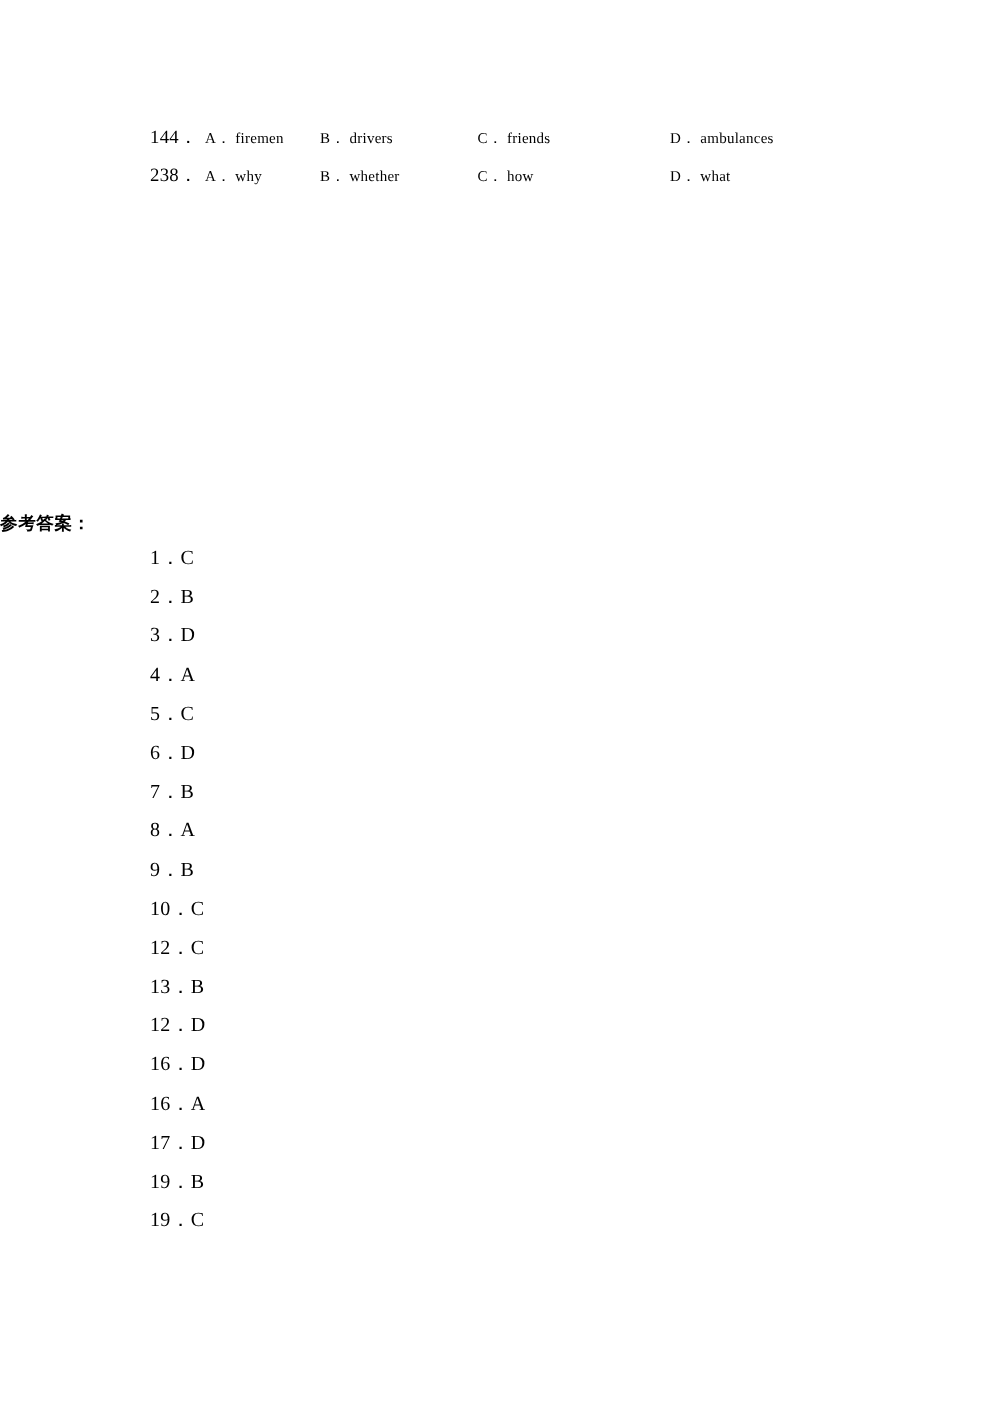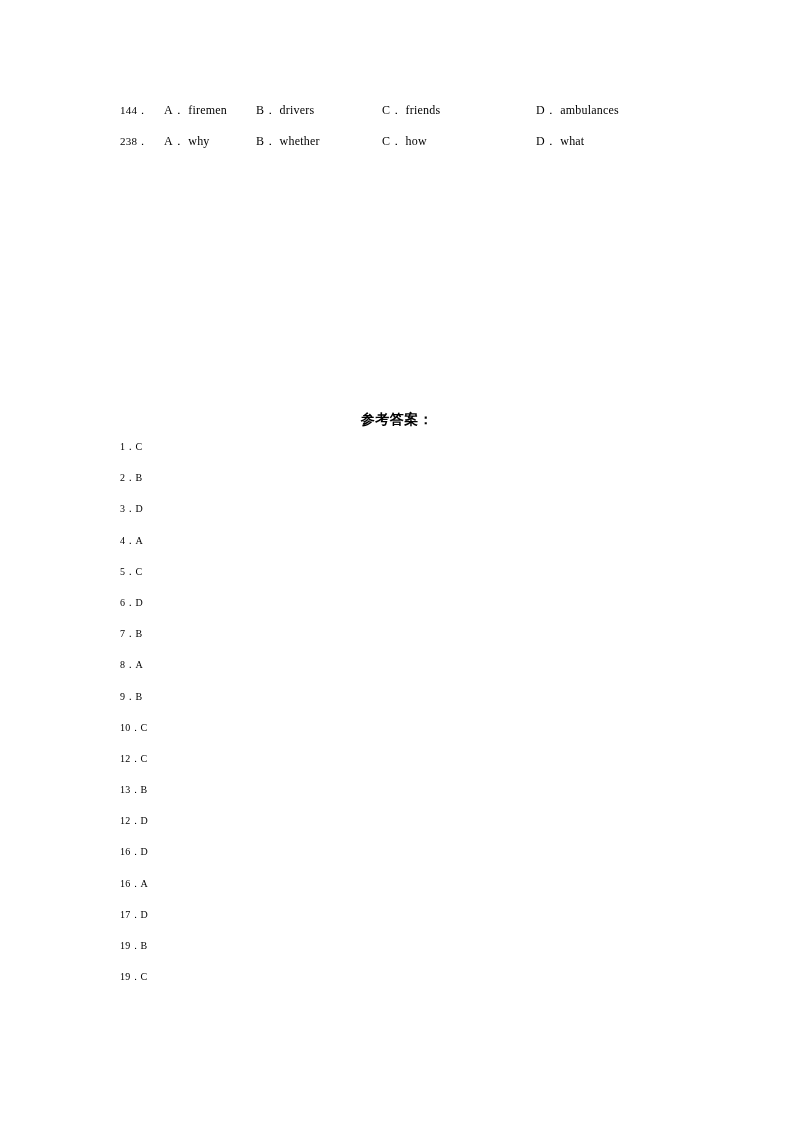--- a/index.html
+++ b/index.html
@@ -29,21 +29,21 @@
   }
   .question-row {
     position: relative;
     height: 31px;
     white-space: nowrap;
   }
   .q-num {
     position: absolute;
     left: 0;
     top: 0;
-    font-size: 11px;
+    font-size: 15px;
     line-height: 20px;
     letter-spacing: 0.2px;
   }
   .opt {
     position: absolute;
     top: 0;
     font-size: 12px;
     line-height: 20px;
     letter-spacing: 0.2px;
   }
@@ -54,38 +54,38 @@
 
   .opt-letter { }
   .opt-text { }
 
   
   .answers-title {
     position: absolute;
     left: 0;
     top: 409px;
     width: 794px;
-    text-align: center;
+    text-align: left;
     font-family: "DejaVu Sans", "Liberation Sans", sans-serif;
     font-weight: bold;
     font-size: 14px;
     line-height: 20px;
     letter-spacing: 0.5px;
   }
 
   
   .answer-list {
     position: absolute;
     left: 120px;
     top: 437px;
     width: 300px;
   }
   .answer-row {
     height: 31.2px;
-    font-size: 10px;
+    font-size: 16px;
     line-height: 20px;
     white-space: nowrap;
     letter-spacing: 0.2px;
   }
   .ans-num { }
   .ans-val { }
 </style>
 </head>
 <body>
 

